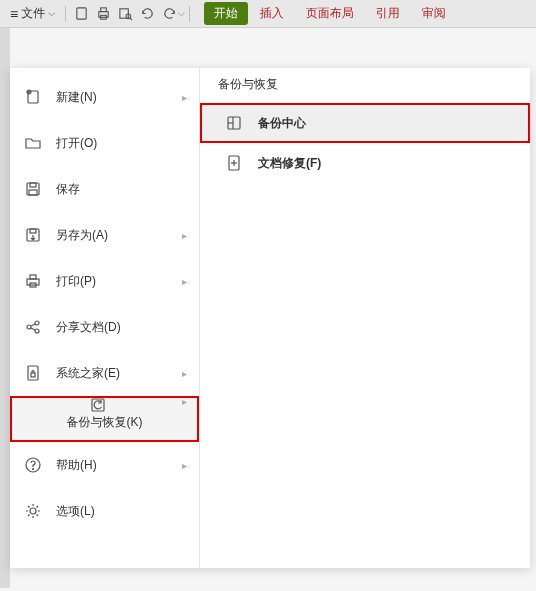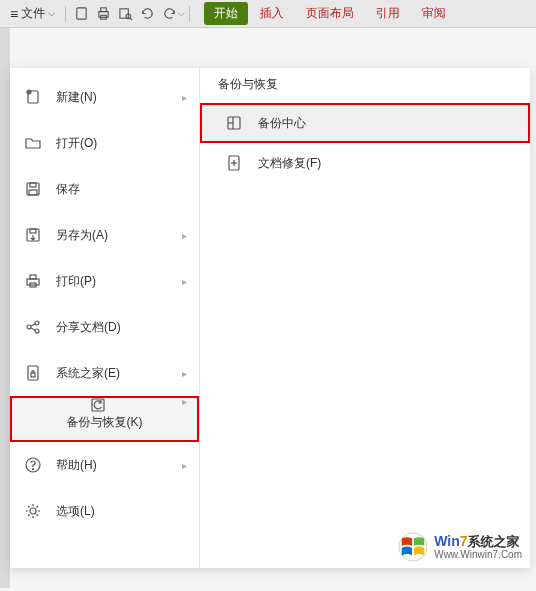--- a/index.html
+++ b/index.html
@@ -121,20 +121,21 @@
     color: #333;
     padding: 0 18px 10px 18px;
   }
   .sub-item {
     height: 40px;
     display: flex;
     align-items: center;
     padding: 0 24px;
     color: #333;
     cursor: pointer;
+    font-weight: bold;
   }
   .sub-item.highlighted {
     outline: 2px solid #d00;
     outline-offset: -2px;
     background: #efefef;
   }
   .sub-item .icon {
     width: 20px;
     height: 20px;
     margin-right: 14px;
@@ -356,29 +357,14 @@
             <svg viewBox="0 0 18 18" fill="none" stroke="#555" stroke-width="1.2">
               <rect x="4" y="2" width="10" height="14" rx="1"></rect>
               <line x1="9" y1="6" x2="9" y2="12"></line>
               <line x1="6" y1="9" x2="12" y2="9"></line>
             </svg>
           </span>
           <span>文档修复(F)</span>
         </div>
       </div>
 
-    <div class="watermark">
-      <svg class="logo" viewBox="0 0 32 32">
-        <circle cx="16" cy="16" r="15" fill="#fff" stroke="#ccc"></circle>
-        <path d="M4 7 Q10 4 15 7 L15 15 Q10 12 4 15 Z" fill="#d83b01"></path>
-        <path d="M17 7 Q23 4 28 7 L28 15 Q23 12 17 15 Z" fill="#5dba3a"></path>
-        <path d="M4 17 Q10 14 15 17 L15 25 Q10 22 4 25 Z" fill="#0078d4"></path>
-        <path d="M17 17 Q23 14 28 17 L28 25 Q23 22 17 25 Z" fill="#ffb900"></path>
-      </svg>
-      <div class="txt">
-        <div class="line1">
-          <span class="w">Win</span><span class="seven">7</span><span class="rest">系统之家</span>
-        </div>
-        <div class="line2">Www.Winwin7.Com</div>
-      </div>
-    </div>
   </div>
 </div>
 
 </body></html>

